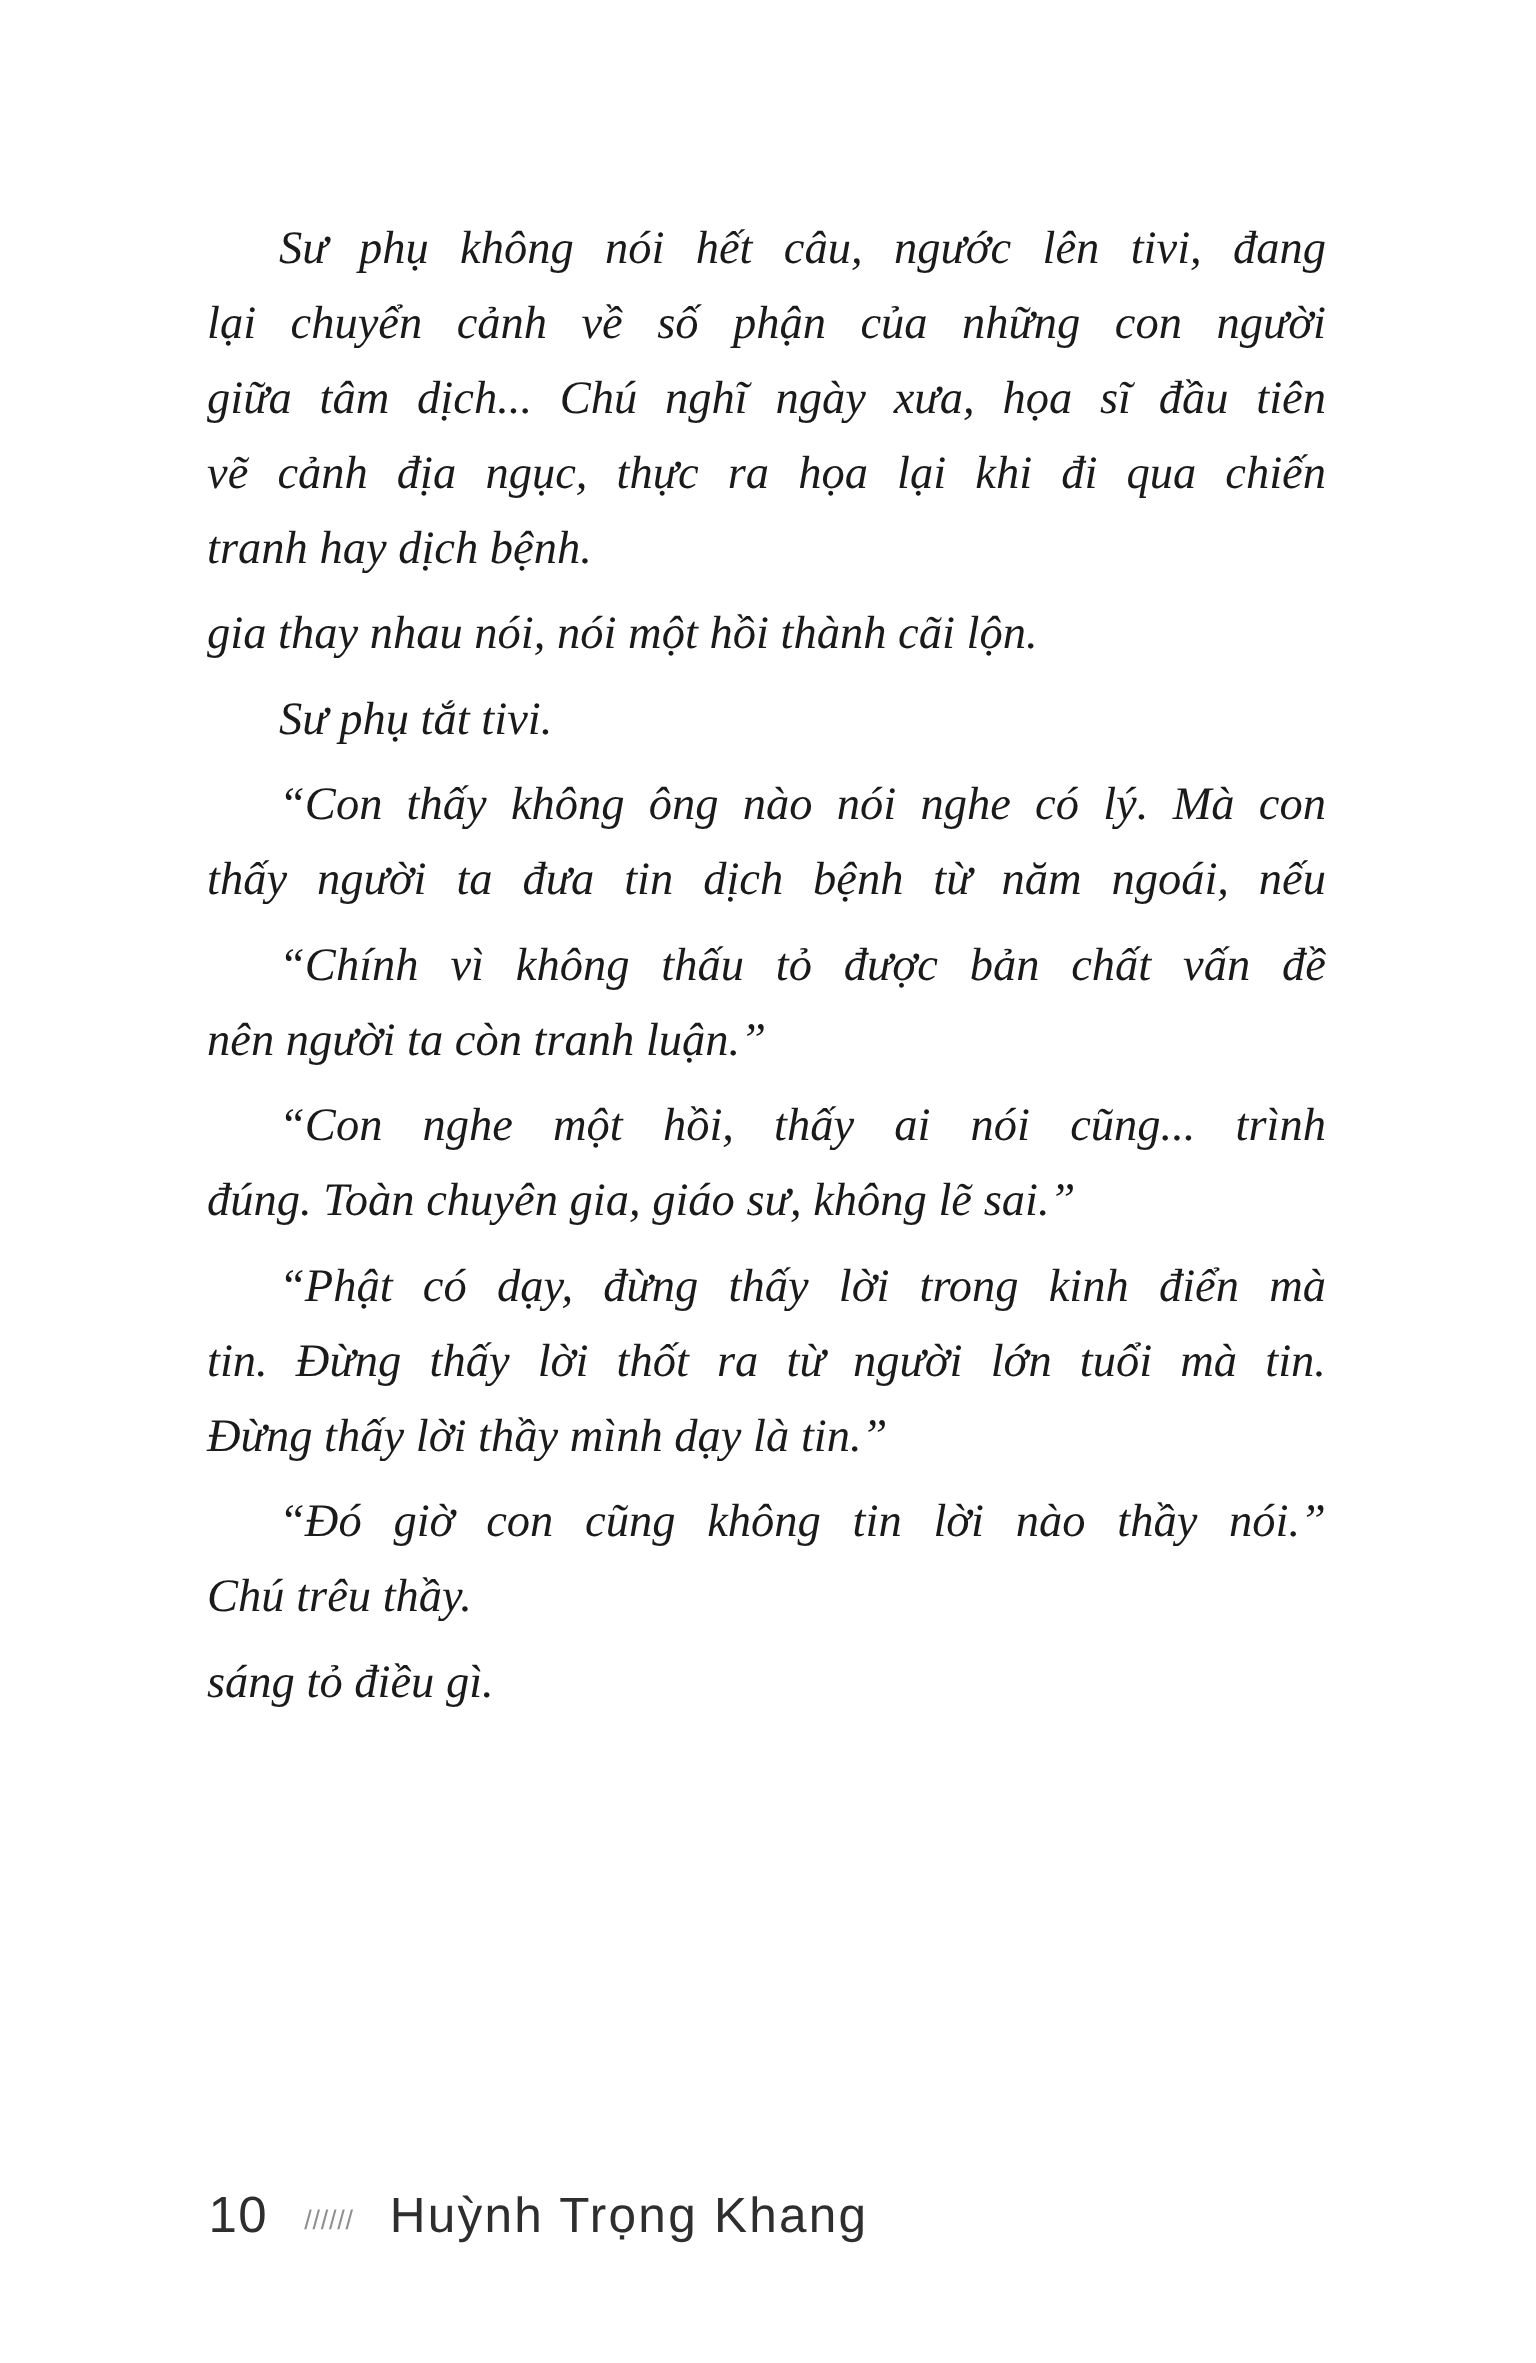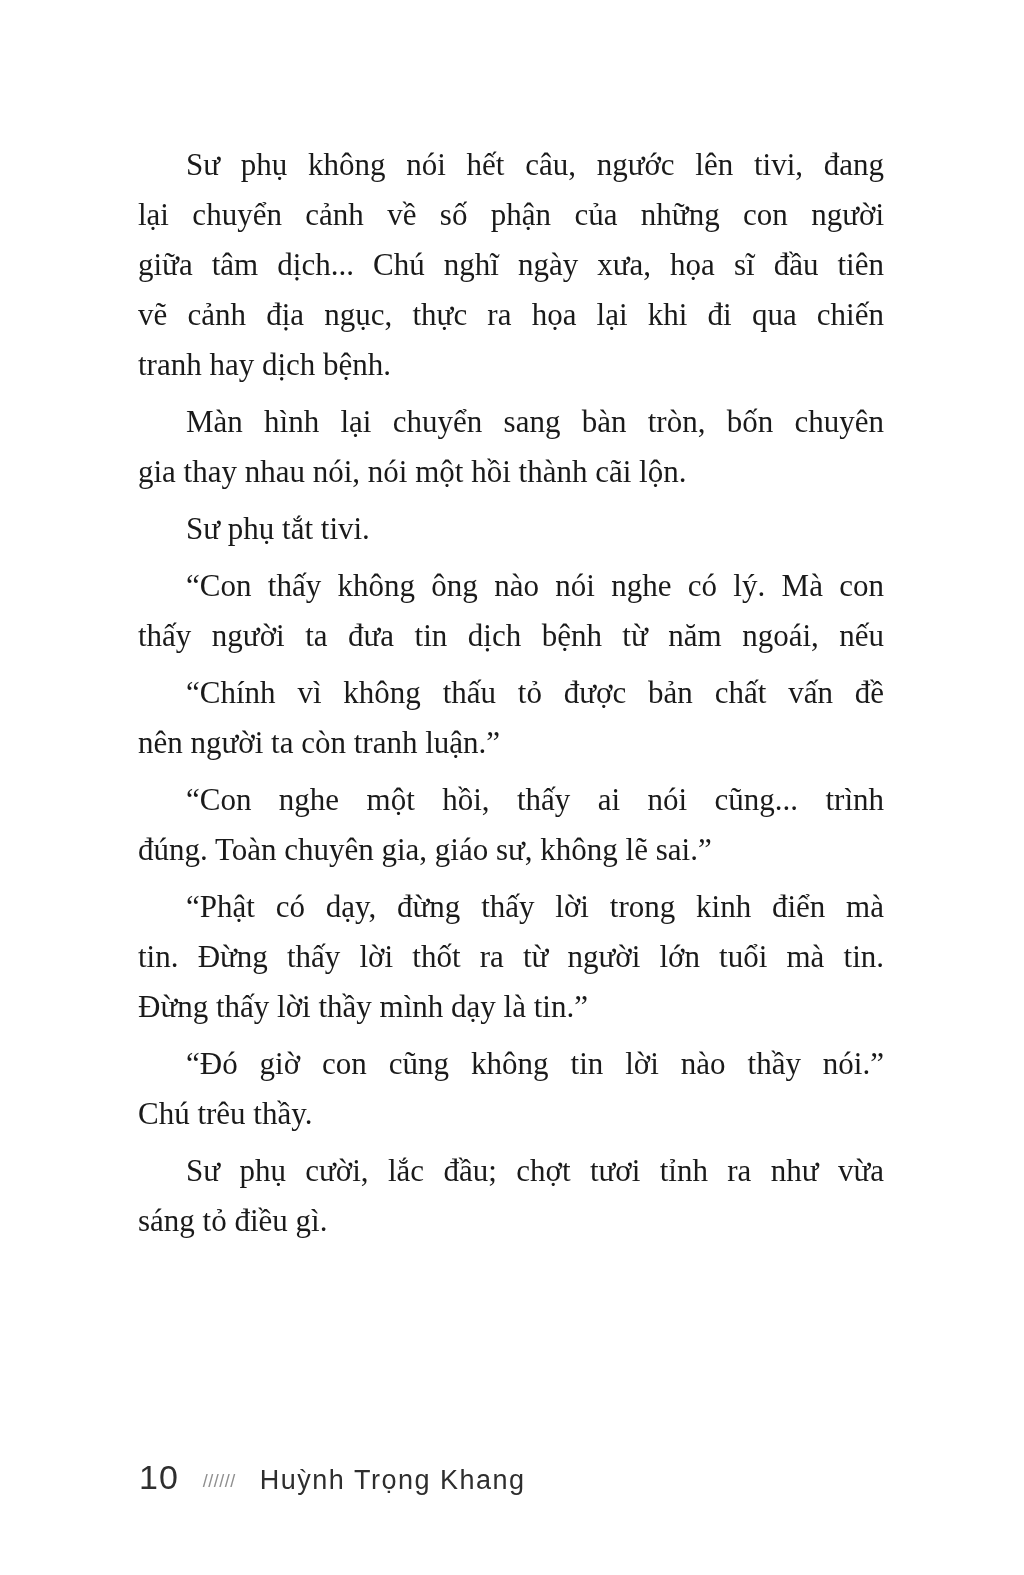--- a/index.html
+++ b/index.html
@@ -16,20 +16,21 @@
     font-family: "Liberation Serif", "DejaVu Serif", serif;
     color: #1a1a1a;
   }
   .text-block {
     position: absolute;
     left: 138px;
     top: 140px;
     width: 746px;
     font-size: 31px;
     line-height: 50px;
+    font-style: italic;
   }
   .paragraph { margin: 0; }
   .paragraph + .paragraph { margin-top: 7px; }
   .line {
     text-align: justify;
     text-align-last: justify;
     text-justify: inter-word;
     white-space: normal;
   }
   .line.para-first { text-indent: 48px; }
@@ -48,38 +49,37 @@
     font-size: 34px;
     letter-spacing: 1px;
   }
   .ornament {
     font-size: 18px;
     letter-spacing: 0.5px;
     color: #8f8f8f;
     transform: translateY(-2px);
   }
   .author {
-    font-size: 27px;
+    font-size: 33px;
     letter-spacing: 1.5px;
   }
 </style>
 </head>
 <body>
 
 <div class="page">
   <main class="text-block" id="text-block">
       <div class="paragraph">
         <div class="line para-first">Sư phụ không nói hết câu, ngước lên tivi, đang</div>
         <div class="line">lại chuyển cảnh về số phận của những con người</div>
         <div class="line">giữa tâm dịch... Chú nghĩ ngày xưa, họa sĩ đầu tiên</div>
         <div class="line">vẽ cảnh địa ngục, thực ra họa lại khi đi qua chiến</div>
         <div class="line para-last">tranh hay dịch bệnh.</div>
       </div>
       <div class="paragraph">
-        <div class="line para-first">Màn hình lại chuyển sang bàn tròn, bốn chuyên</div>
         <div class="line para-last">gia thay nhau nói, nói một hồi thành cãi lộn.</div>
       </div>
       <div class="paragraph">
         <div class="line para-first para-last">Sư phụ tắt tivi.</div>
       </div>
       <div class="paragraph">
         <div class="line para-first">“Con thấy không ông nào nói nghe có lý. Mà con</div>
         <div class="line">thấy người ta đưa tin dịch bệnh từ năm ngoái, nếu</div>
       </div>
       <div class="paragraph">
@@ -93,21 +93,20 @@
       <div class="paragraph">
         <div class="line para-first">“Phật có dạy, đừng thấy lời trong kinh điển mà</div>
         <div class="line">tin. Đừng thấy lời thốt ra từ người lớn tuổi mà tin.</div>
         <div class="line para-last">Đừng thấy lời thầy mình dạy là tin.”</div>
       </div>
       <div class="paragraph">
         <div class="line para-first">“Đó giờ con cũng không tin lời nào thầy nói.”</div>
         <div class="line para-last">Chú trêu thầy.</div>
       </div>
       <div class="paragraph">
-        <div class="line para-first">Sư phụ cười, lắc đầu; chợt tươi tỉnh ra như vừa</div>
         <div class="line para-last">sáng tỏ điều gì.</div>
       </div>
     </main>
   <footer class="footer">
     <span class="page-num">10</span>
     <span class="ornament">//////</span>
     <span class="author">Huỳnh Trọng Khang</span>
   </footer>
 </div>
 

